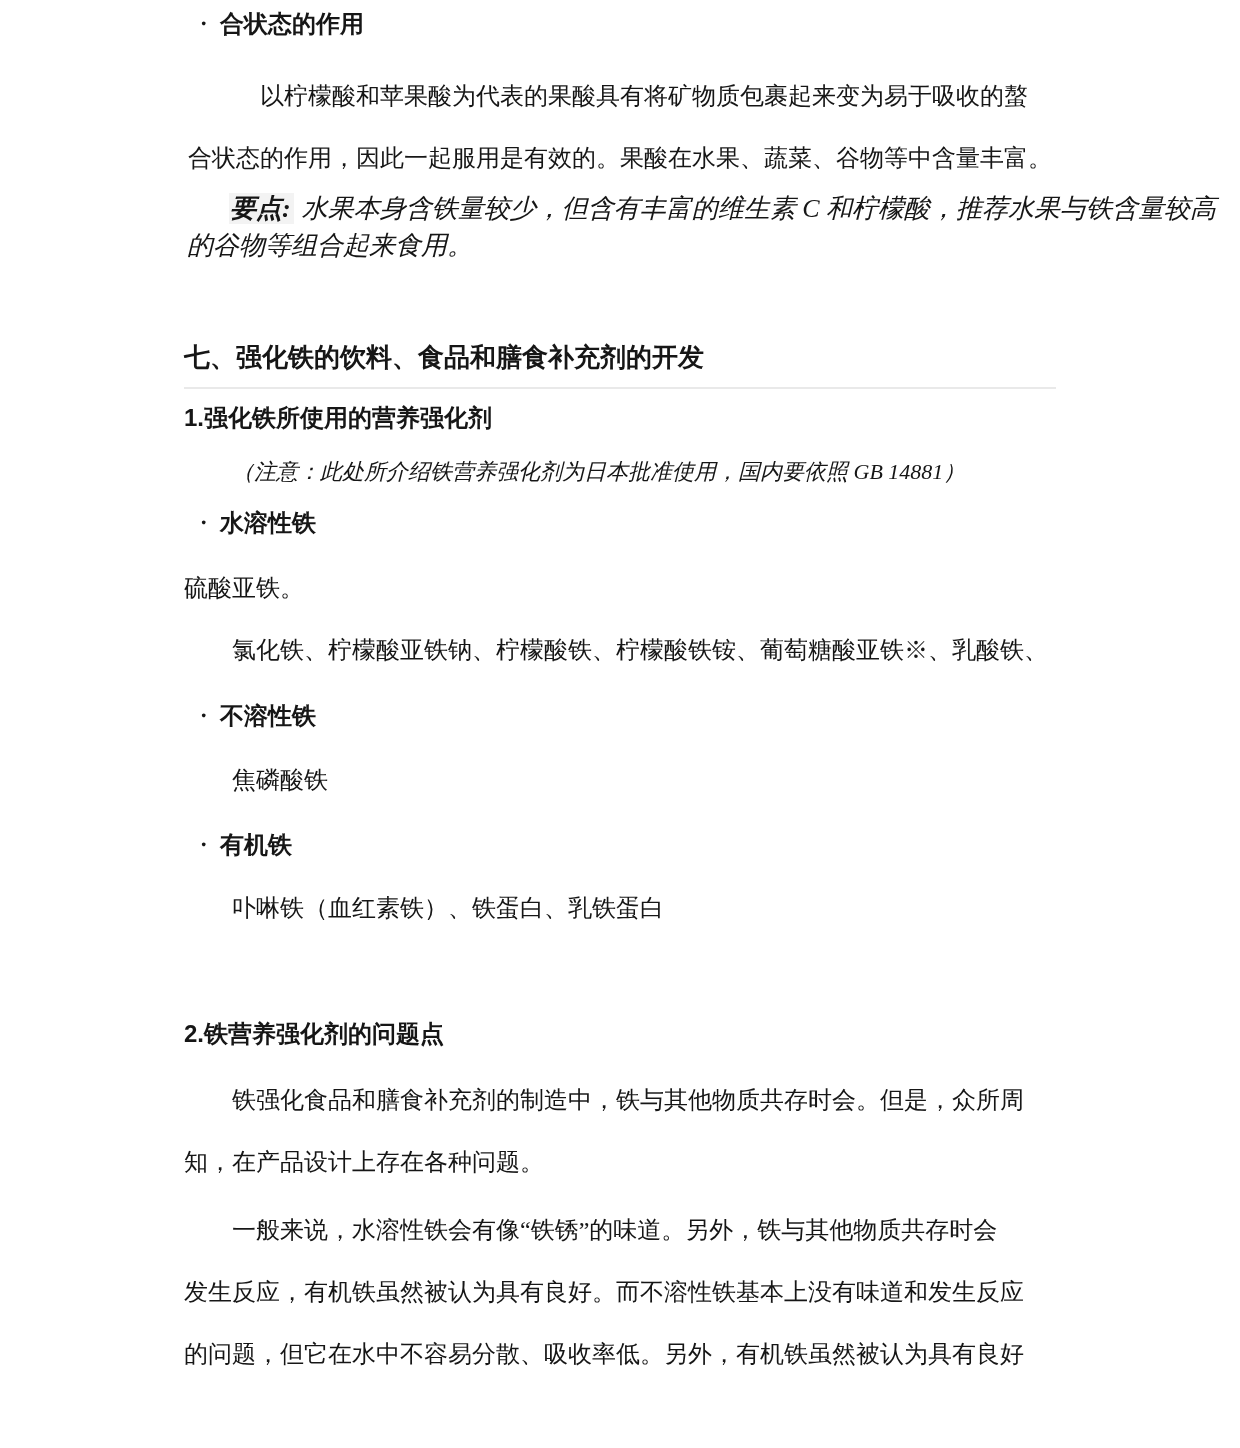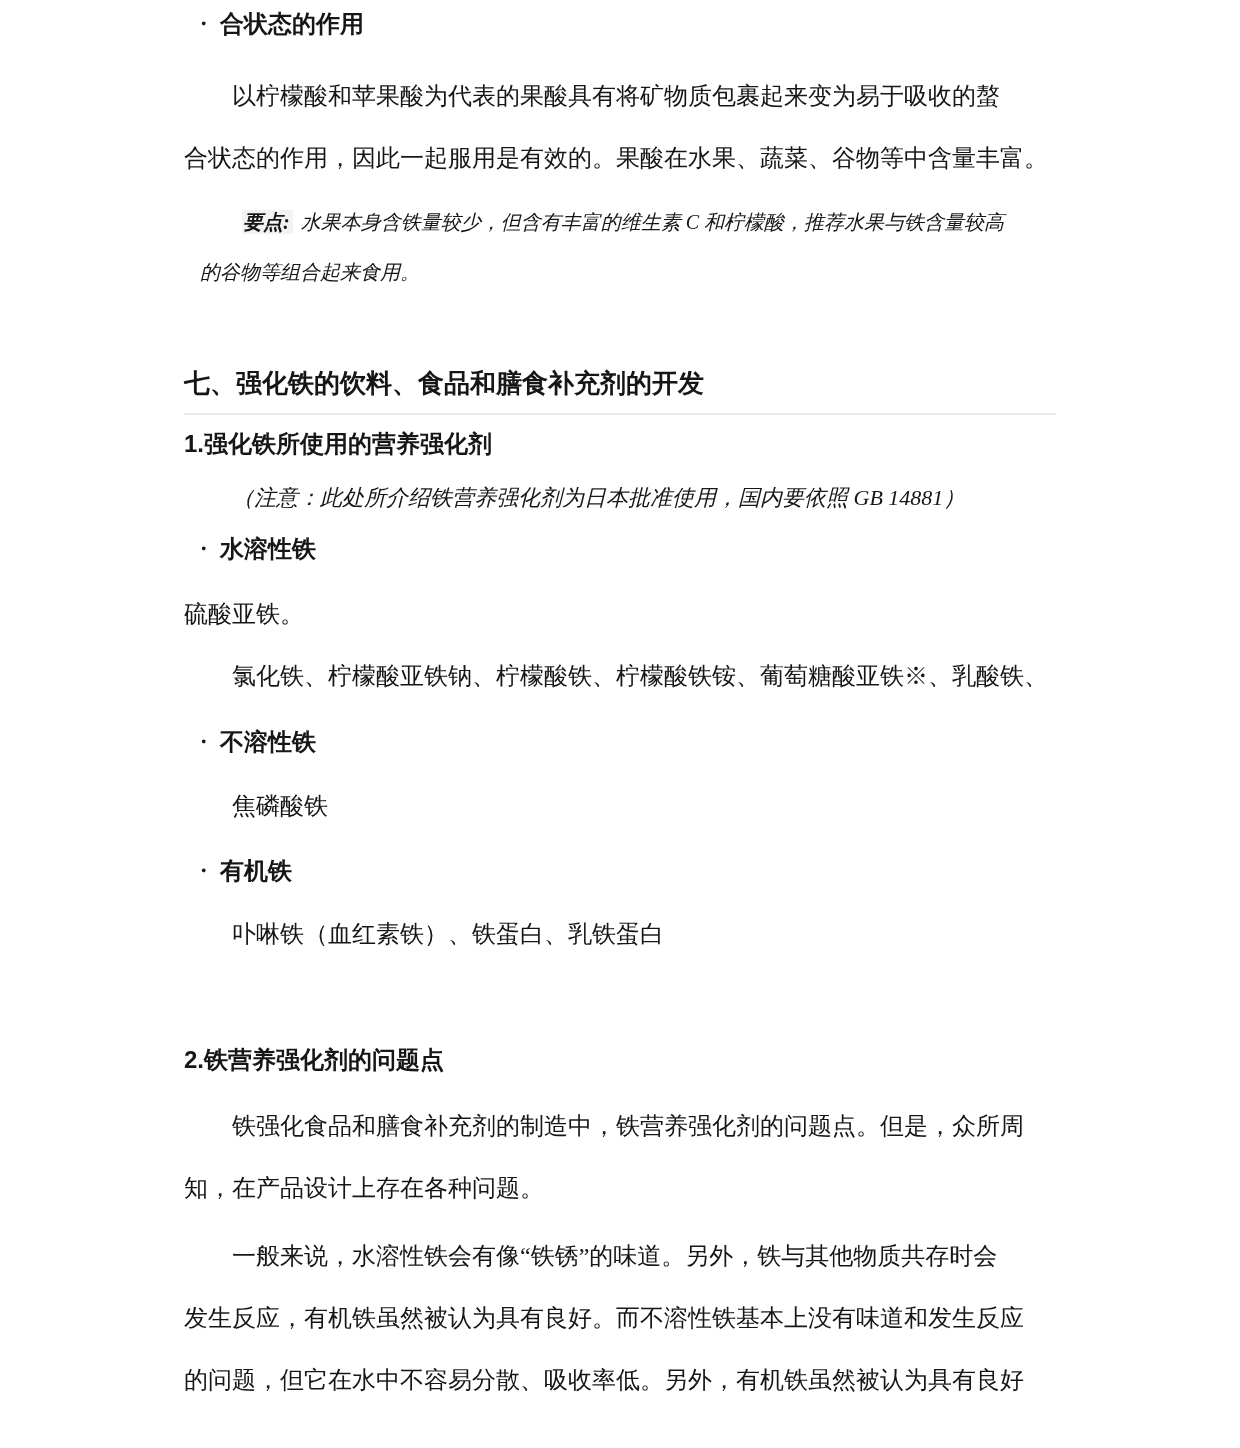--- a/index.html
+++ b/index.html
@@ -67,36 +67,36 @@
   
   .note {
     margin: 0;
     font-style: italic;
     font-size: 22px;
     line-height: 34px;
     white-space: nowrap;
   }
   
   .kp-line {
-    margin: 16px;
+    margin: 3px;
     font-style: italic;
-    font-size: 20px;
+    font-size: 26px;
     line-height: 34px;
     white-space: nowrap;
   }
   .kp-indent { text-indent: 42px; }
   .kp-label {
     font-weight: bold;
     background: #f3f3f3;
     padding: 1px 3px 1px 1px;
     margin-right: 8px;
   }
   
   .mt-b1   { margin-top: 6px; }
-  .mt-p1   { margin-top: 23px; }
+  .mt-p1   { margin-top: 23px; text-align: center; }
   .mt-kp   { margin-top: 0; }
   .mt-h2   { margin-top: 11px; }
   .mt-note { margin-top: 19px; }
   .mt-b2   { margin-top: 16px; }
   .mt-p2   { margin-top: 16px; }
   .mt-b3   { margin-top: 17px; }
   .mt-p3   { margin-top: 15px; }
   .mt-b4   { margin-top: 16px; }
   .mt-p4   { margin-top: 14px; }
   .mt-fn   { margin-top: 19px; }
@@ -140,21 +140,21 @@
 
   <p class="h-bullet mt-b4"><span class="bullet">・</span><span>有机铁</span></p>
   <div class="para mt-p4">
     <p class="line indent">卟啉铁（血红素铁）、铁蛋白、乳铁蛋白</p>
   </div>
 
 
   <p class="h-sub mt-h3">2.铁营养强化剂的问题点</p>
 
   <div class="para mt-pa">
-    <p class="line indent">铁强化食品和膳食补充剂的制造中，铁营养强化剂的问题点。但是，众所周</p>
+    <p class="line indent">铁强化食品和膳食补充剂的制造中，铁与其他物质共存时会。但是，众所周</p>
     <p class="line">知，在产品设计上存在各种问题。</p>
   </div>
 
   <div class="para mt-pb">
     <p class="line indent">一般来说，水溶性铁会有像“铁锈”的味道。另外，铁与其他物质共存时会</p>
     <p class="line">发生反应，有机铁虽然被认为具有良好。而不溶性铁基本上没有味道和发生反应</p>
     <p class="line">的问题，但它在水中不容易分散、吸收率低。另外，有机铁虽然被认为具有良好</p>
   </div>
 
 </div>

